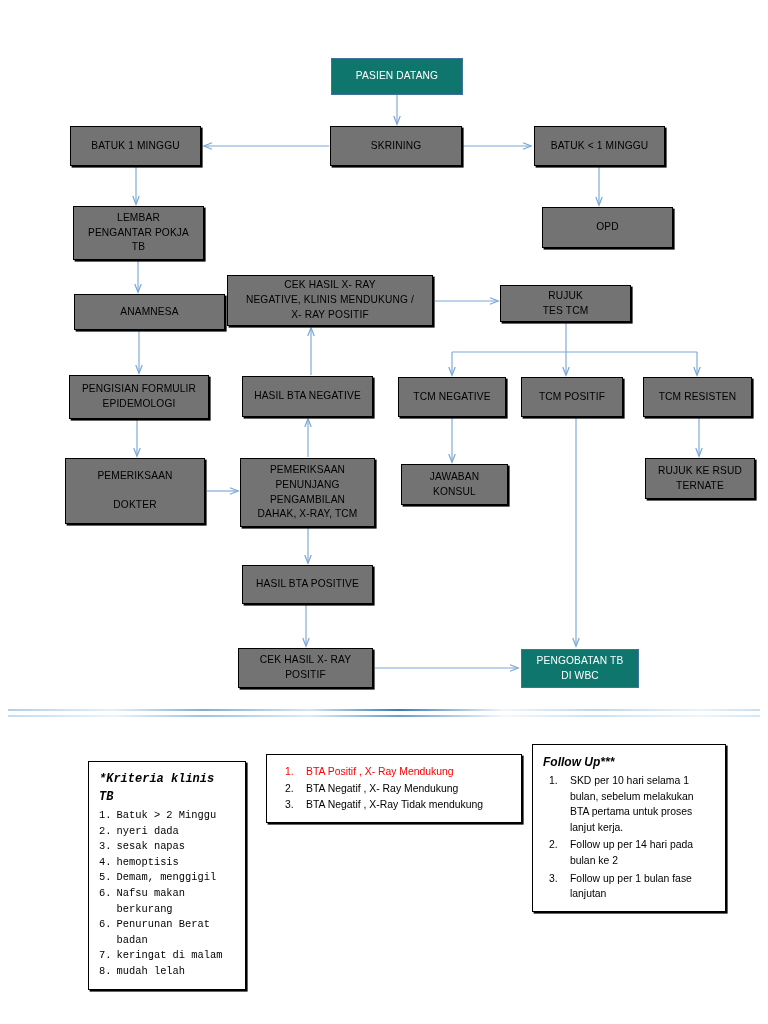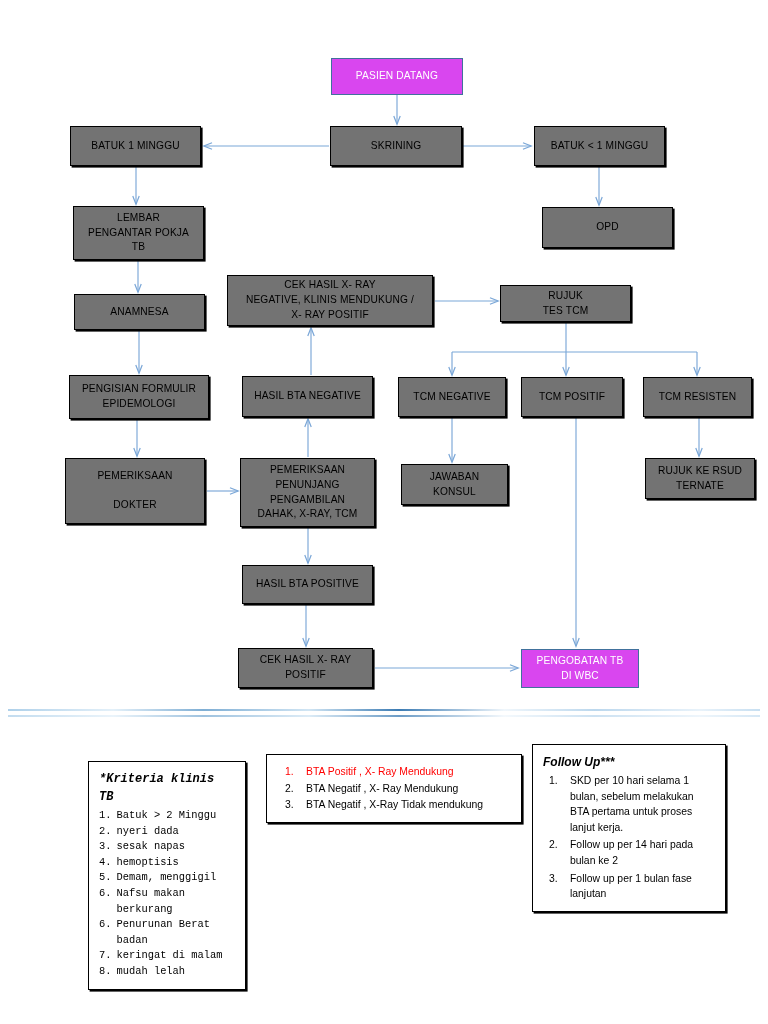--- a/index.html
+++ b/index.html
@@ -39,21 +39,21 @@
     background: #737373;
     border: 1.4px solid #000000;
     box-shadow: 1.6px 1.6px 0 0 #000000;
     font-size: 10.2px;
     line-height: 1.45;
     letter-spacing: .15px;
     padding: 2px 4px;
     z-index: 3;
   }
   .node.accent {
-    background: #d946ef;
+    background: #0f766e;
     border: 1px solid #41719C;
     color: #ffffff;
     box-shadow: none;
   }
   .node span { display: block; width: 100%; }
 
   
   #section-divider {
     position: absolute;
     left: 8px; top: 706px;
@@ -182,21 +182,21 @@
       </div>
       <div class="node" style="left: 534px; top: 126px; width: 131px; height: 40px;">
         <span>BATUK  &lt; 1 MINGGU</span>
       </div>
       <div class="node" style="left: 542px; top: 207px; width: 131px; height: 41px;">
         <span>OPD</span>
       </div>
       <div class="node" style="left: 73px; top: 206px; width: 131px; height: 54px;">
         <span>LEMBAR<br>PENGANTAR POKJA<br>TB</span>
       </div>
-      <div class="node" style="left: 74px; top: 294px; width: 131px; height: 36px;">
+      <div class="node" style="left: 74px; top: 294px; width: 151px; height: 36px;">
         <span>ANAMNESA</span>
       </div>
       <div class="node" style="left: 69px; top: 375px; width: 140px; height: 44px;">
         <span>PENGISIAN FORMULIR<br>EPIDEMOLOGI</span>
       </div>
       <div class="node" style="left: 65px; top: 458px; width: 140px; height: 66px;">
         <span>PEMERIKSAAN<br><br>DOKTER</span>
       </div>
       <div class="node" style="left: 227px; top: 275px; width: 206px; height: 51px;">
         <span>CEK HASIL X- RAY<br>NEGATIVE, KLINIS MENDUKUNG /<br>X- RAY POSITIF</span>

